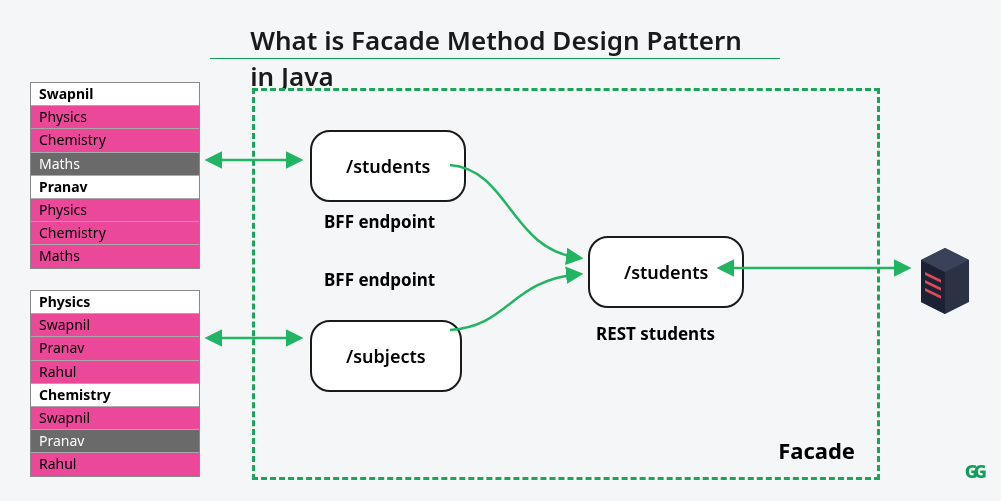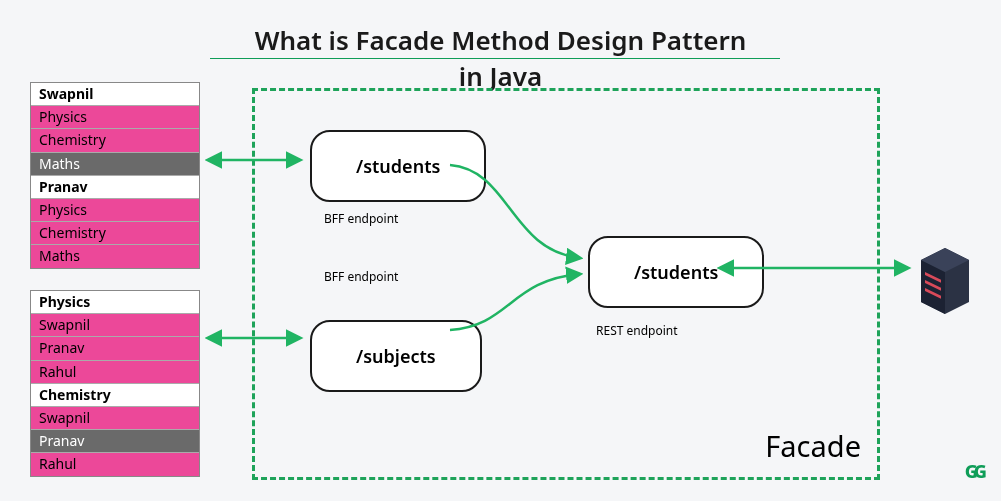--- a/index.html
+++ b/index.html
@@ -1,27 +1,27 @@
 <!DOCTYPE html>
 <html><head>
 <meta charset="utf-8">
 <style>
 *{box-sizing:border-box;margin:0;padding:0}
 body{background:#f5f6f8;font-family:system-ui,-apple-system,sans-serif;width:1001px;height:501px;position:relative;overflow:hidden}
-.title{position:absolute;top:22px;left:50%;transform:translateX(-50%);font-size:26px;font-weight:600;color:#1a1a1a;text-align:center}
+.title{position:absolute;top:22px;left:50%;transform:translateX(-50%);font-size:26px;font-weight:600;color:#1a1a1a;text-align:left}
 .title-underline{position:absolute;top:58px;left:210px;width:570px;height:1px;background:#0f9d58}
 .table{position:absolute;border:1px solid #888;background:#ec4899;font-size:14px}
 .table .row{padding:2px 8px;border-bottom:1px solid #aaa;line-height:1.3}
 .table .row:last-child{border-bottom:none}
 .table .hdr{font-weight:700;background:#fff}
 .table .dark{background:#6a6a6a;color:#fff}
 .facade-box{position:absolute;top:88px;left:252px;width:628px;height:392px;border:3px dashed #1ea35a}
-.facade-label{position:absolute;bottom:12px;right:16px;font-size:29px;font-weight:400}
-.pill{position:absolute;background:#fff;border:2px solid #1a1a1a;border-radius:20px;padding:22px 44px;font-size:18px;font-weight:600}
-.label{position:absolute;font-size:12px;font-weight:400}
+.facade-label{position:absolute;bottom:12px;right:22px;font-size:22px;font-weight:700}
+.pill{position:absolute;background:#fff;border:2px solid #1a1a1a;border-radius:20px;padding:22px 34px;font-size:18px;font-weight:600}
+.label{position:absolute;font-size:17px;font-weight:700}
 .logo{position:absolute;bottom:18px;right:18px;font-size:18px;font-weight:800;color:#0f9d58;letter-spacing:-4px}
 svg.arrows{position:absolute;top:0;left:0;width:1001px;height:501px;pointer-events:none}
 .server{position:absolute;top:246px;right:28px;width:56px;height:70px}
 </style>
 </head>
 <body>
 
 <div class="title">What is Facade Method Design Pattern in Java</div>
 <div class="title-underline"></div>
 
@@ -51,21 +51,21 @@
   <div class="facade-label">Facade</div>
 </div>
 
 <div class="pill" style="top:130px;left:310px">/students</div>
 <div class="label" style="top:210px;left:324px">BFF endpoint</div>
 
 <div class="label" style="top:268px;left:324px">BFF endpoint</div>
 <div class="pill" style="top:320px;left:310px">/subjects</div>
 
 <div class="pill" style="top:236px;left:588px">/students</div>
-<div class="label" style="top:322px;left:596px">REST endpoint</div>
+<div class="label" style="top:322px;left:596px">REST students</div>
 
 <div class="server">
 <svg viewBox="0 0 56 70" width="56" height="70">
   <g>
     <polygon points="4,14 28,2 52,14 52,56 28,68 4,56" fill="#2b3244"></polygon>
     <polygon points="4,14 28,26 28,68 4,56" fill="#1c2233"></polygon>
     <polygon points="28,2 52,14 28,26 4,14" fill="#3a4259"></polygon>
     <rect x="8" y="22" width="16" height="3" fill="#d94a5a" transform="skewY(26)"></rect>
     <rect x="8" y="30" width="16" height="3" fill="#d94a5a" transform="skewY(26)"></rect>
     <rect x="8" y="38" width="16" height="3" fill="#d94a5a" transform="skewY(26)"></rect>

